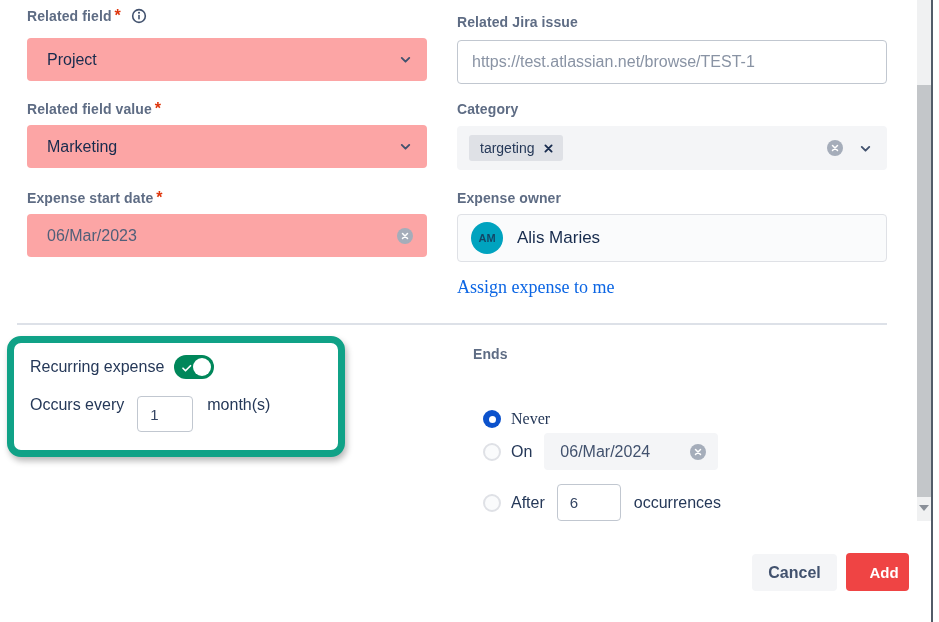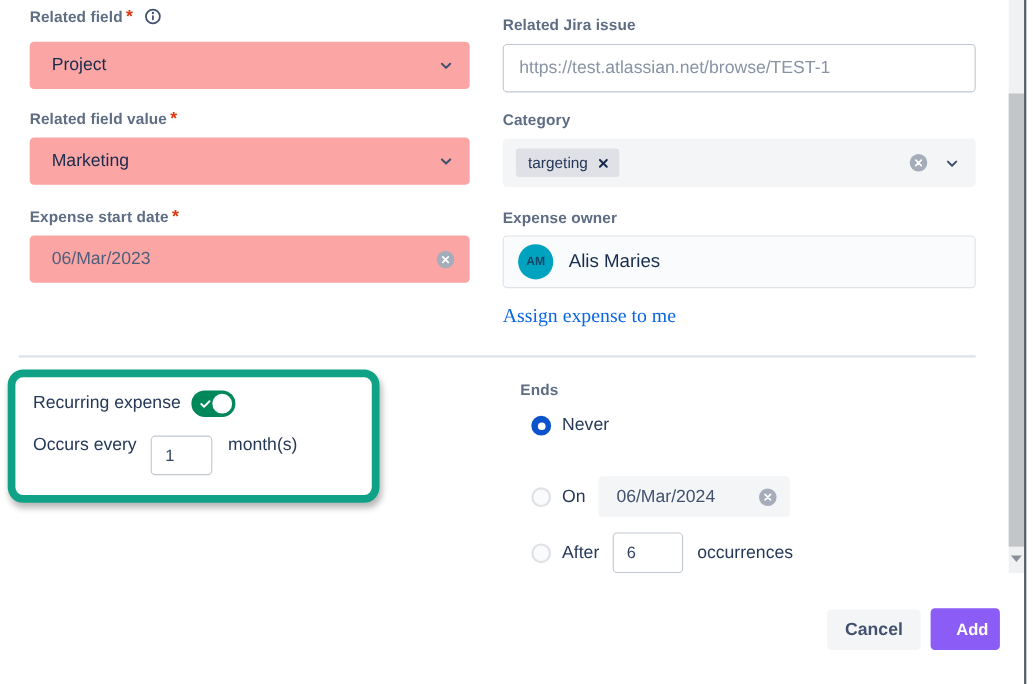--- a/index.html
+++ b/index.html
@@ -46,21 +46,21 @@
   .radio-label { font-size: 15px; color: #253858; }
 
   
   .annotation { border: 7px solid #10A287; border-radius: 14px; background: #fff;
     box-shadow: 2px 4px 6px rgba(0,0,0,.28); }
 
   
   .btn { border: none; border-radius: 4px; font-family: "Liberation Sans", sans-serif;
     font-size: 15px; font-weight: 700; cursor: pointer; }
   .btn.secondary { background: #F4F5F7; color: #42526E; font-weight: 600; font-size: 16px; }
-  .btn.primary { background: #8b5cf6; color: #fff; padding-left: 13px; }
+  .btn.primary { background: #ef4444; color: #fff; padding-left: 13px; }
 
   .link { color: #0C66E4; font-size: 18px; text-decoration: none; cursor: pointer; font-family: Liberation Serif, serif; }
 
   .avatar { width: 32px; height: 32px; border-radius: 50%; background: #00A3BF;
     color: rgba(23,43,77,.78); font-size: 11px; font-weight: 700;
     display: flex; align-items: center; justify-content: center; flex: none; }
 
   .divider { background: #DDE1E8; height: 1.5px; }
 
   
@@ -175,21 +175,21 @@
   <span class="avatar">
     <span>AM</span>
   </span>
   <span style="font-size:17px; color:#172B4D;">Alis Maries</span>
 </div>
 
 <a class="abs link" style="left:457px; top:277px;">Assign expense to me</a>
 
 <div class="abs lbl" style="left:473px; top:346px;">Ends</div>
 
-<div class="radio-row" style="left:483px; top:377px; height:20px;">
+<div class="radio-row" style="left:483px; top:409px; height:20px;font-family:Liberation Serif, serif;">
   <span class="radio sel"></span>
   <span class="radio-label" style="font-size:16px;">Never</span>
 </div>
 
 <div class="radio-row" style="left:483px; top:433px; height:37px;">
   <span class="radio unsel"></span>
   <span class="radio-label" style="font-size:16px;">On</span>
   <span class="field" style="margin-left:12px; width:174px; height:37px; background:#F4F5F7; padding:0 12px 0 16px; justify-content:space-between; color:#42526E; font-size:16px;">
     <span>06/Mar/2024</span>
     <span class="clear">

